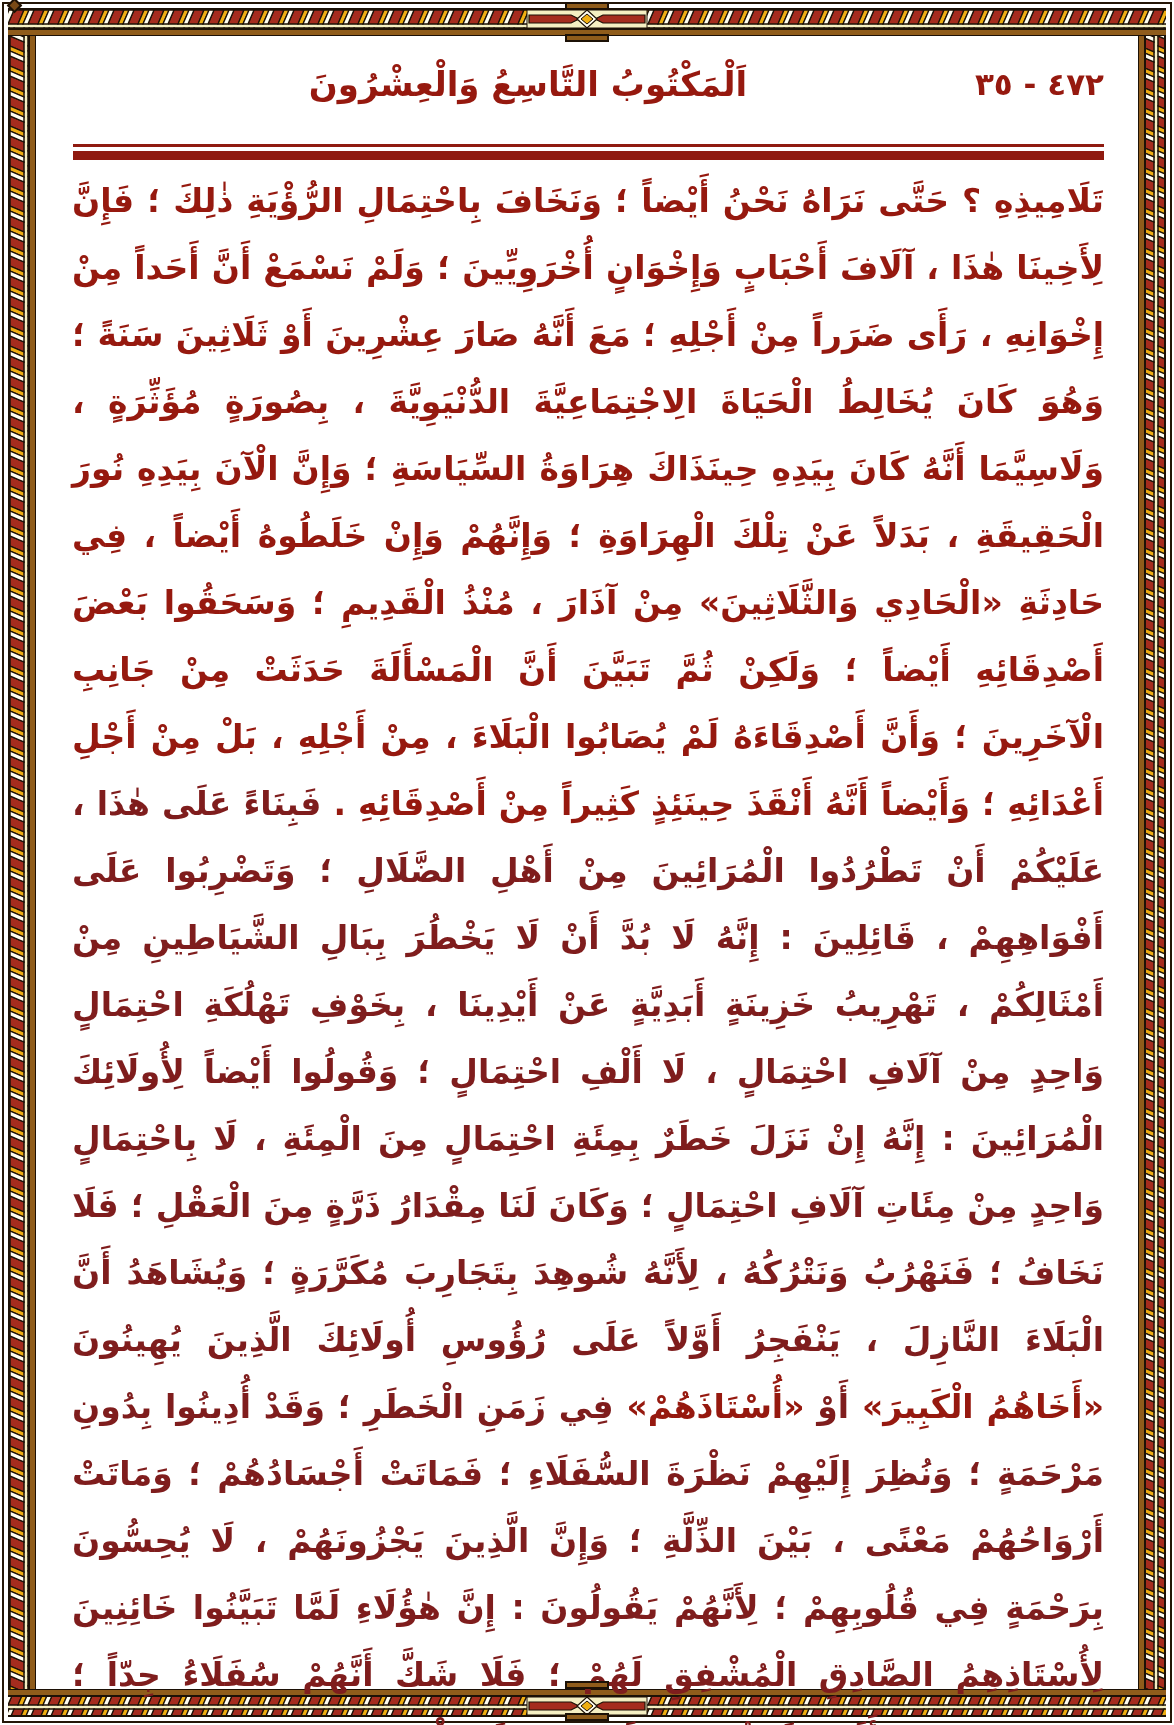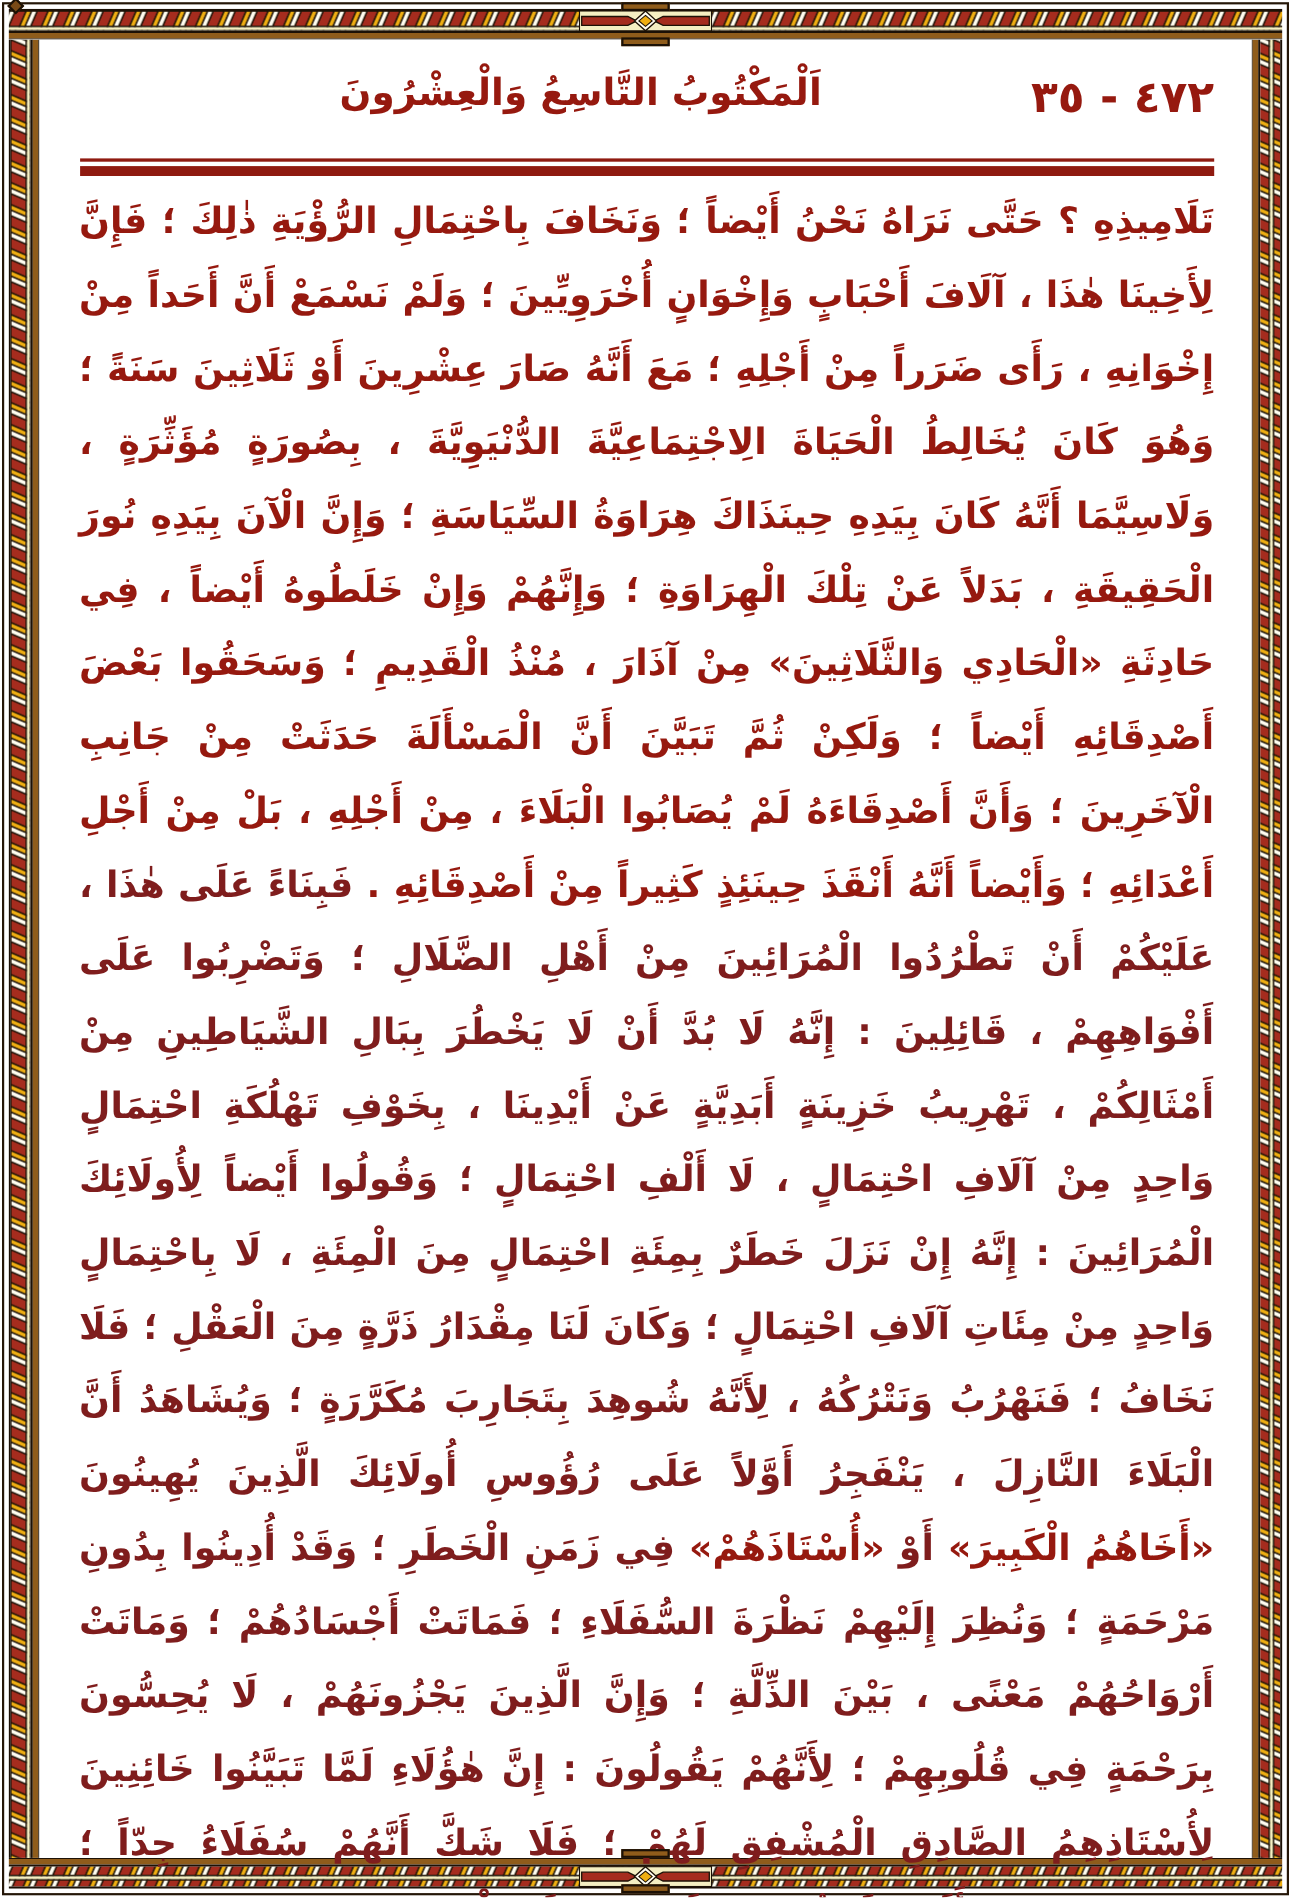--- a/index.html
+++ b/index.html
@@ -60,21 +60,21 @@
     top: 8px;
     text-align: center;
     font-size: 34px;
     font-weight: bold;
     color: #96190f;
   }
   .page-number {
     position: absolute;
     right: 0; top: 10px;
     direction: rtl;
-    font-size: 40px;
+    font-size: 31px;
     font-weight: bold;
     color: #96190f;
     letter-spacing: 2px;
   }
   
   .divider { position: absolute; top: 144px; left: 73px; right: 70px; }
   .divider .thin  { height: 3px; background: #8f1a10; }
   .divider .gap   { height: 4px; }
   .divider .thick { height: 9px; background: #8f1a10; }
   

